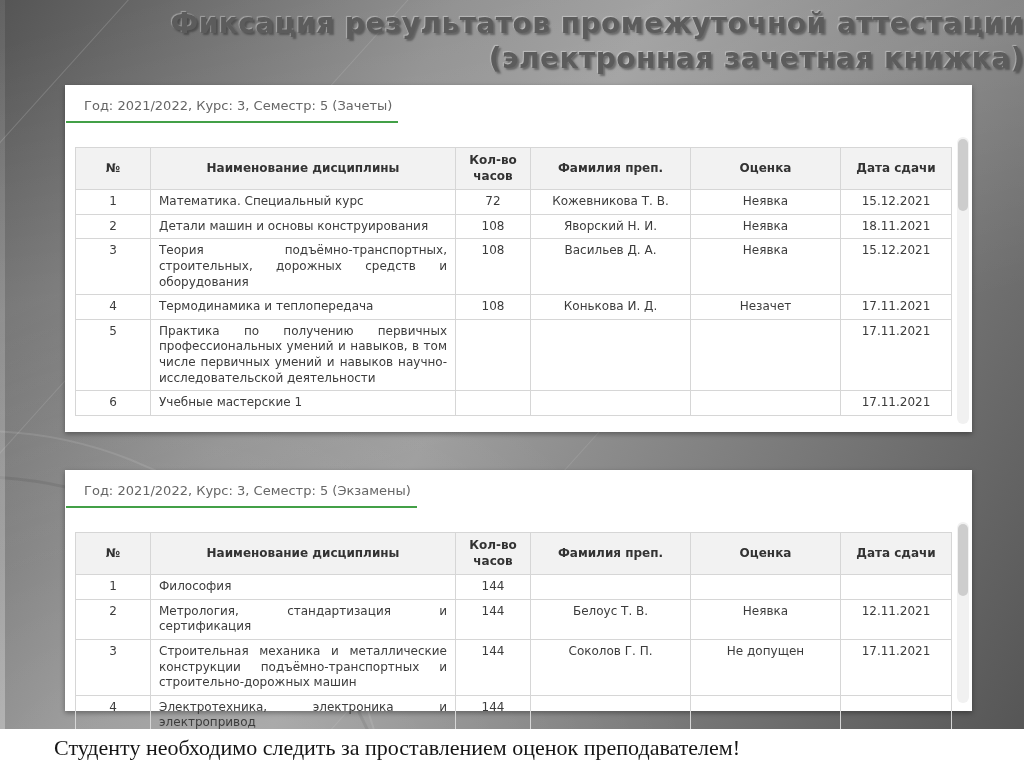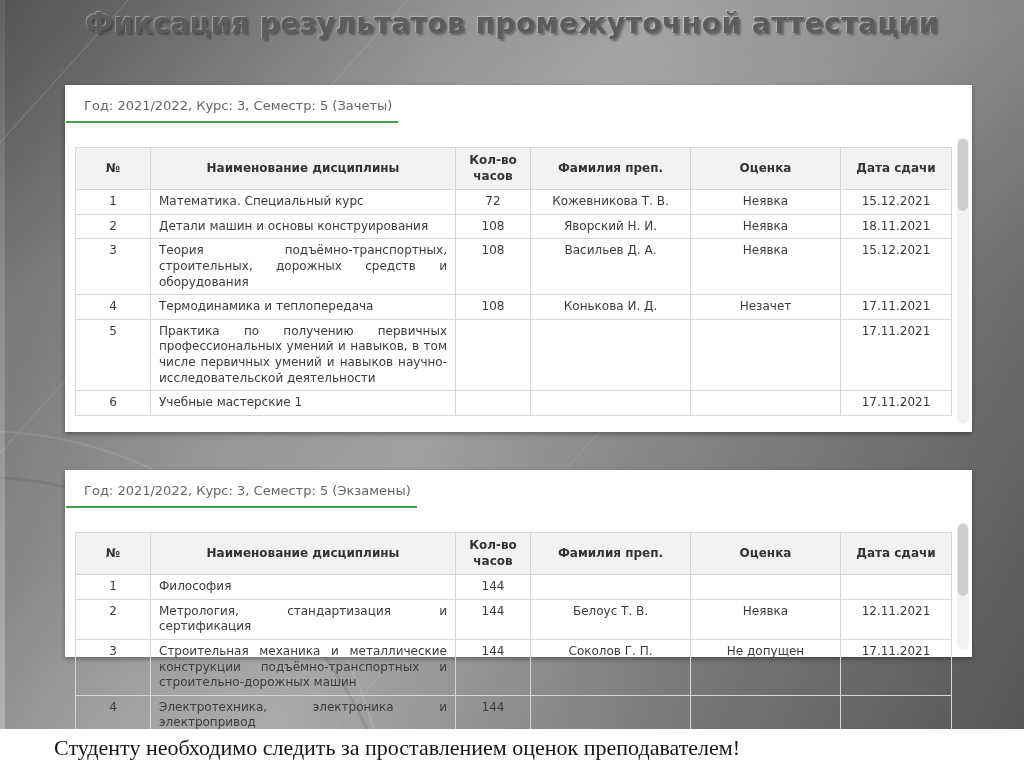--- a/index.html
+++ b/index.html
@@ -22,31 +22,31 @@
   .line1 { left:-30px; top:175px; width:430px; transform:rotate(-48deg); }
   .line2 { left:-70px; top:530px; width:760px; transform:rotate(-48deg); border-top-color:rgba(255,255,255,0.12); }
   .line3 { left:240px; top:830px; width:900px; transform:rotate(-48deg); border-top-color:rgba(255,255,255,0.10); }
   .arc1 { left:-430px; top:430px; width:820px; height:820px; border:2px solid rgba(255,255,255,0.10); border-radius:50%; }
   .arc2 { left:-470px; top:475px; width:880px; height:880px; border:3px solid rgba(0,0,0,0.08); border-radius:50%; }
   .left-edge { left:0; top:0; width:5px; height:100%;
     background:linear-gradient(to bottom, rgba(255,255,255,0.08), rgba(255,255,255,0.30)); }
 
   .slide-title {
     position:absolute; top:6px; left:0; width:100%; z-index:2;
-    text-align:center; font-weight:bold; font-size:28px; line-height:1.25;
+    text-align:right; font-weight:bold; font-size:28px; line-height:1.25;
     color:#5c5c5c; letter-spacing:0.5px;
     text-shadow:-1px -1px 1px rgba(255,255,255,0.35), 2px 2px 2px rgba(25,25,25,0.40);
   }
 
   .panel {
     position:absolute; left:65px; width:907px; background:#ffffff; z-index:2;
     box-shadow:0 2px 5px rgba(0,0,0,0.35);
   }
   .panel-1 { top:85px; height:347px; }
-  .panel-2 { top:470px; height:187px; }
+  .panel-2 { top:470px; height:241px; }
 
   .caption {
     display:inline-block; margin:10px 0 0 1px; padding:3px 6px 8px 18px;
     font-size:13px; color:#666666; border-bottom:2px solid #43a047;
   }
 
   table.grades {
     border-collapse:collapse; table-layout:fixed;
     margin:24px 0 0 10px; width:876px;
     font-size:12px; color:#3c3c3c;
@@ -92,20 +92,21 @@
   <div class="deco sheen"></div>
   <div class="deco deco-line line1"></div>
   <div class="deco deco-line line2"></div>
   <div class="deco deco-line line3"></div>
   <div class="deco arc1"></div>
   <div class="deco arc2"></div>
   <div class="deco left-edge"></div>
 
   <div class="slide-title">
     <div>Фиксация результатов промежуточной аттестации</div>
+    <div>(электронная зачетная книжка)</div>
   </div>
 
   <div class="panel panel-1">
     <div class="caption" style="border-bottom-color: rgb(67, 160, 71);">Год: 2021/2022, Курс: 3, Семестр: 5 (Зачеты)</div>
     <table class="grades">
         <thead>
           <tr>
             <th>№</th>
             <th>Наименование дисциплины</th>
             <th>Кол-во часов</th>

